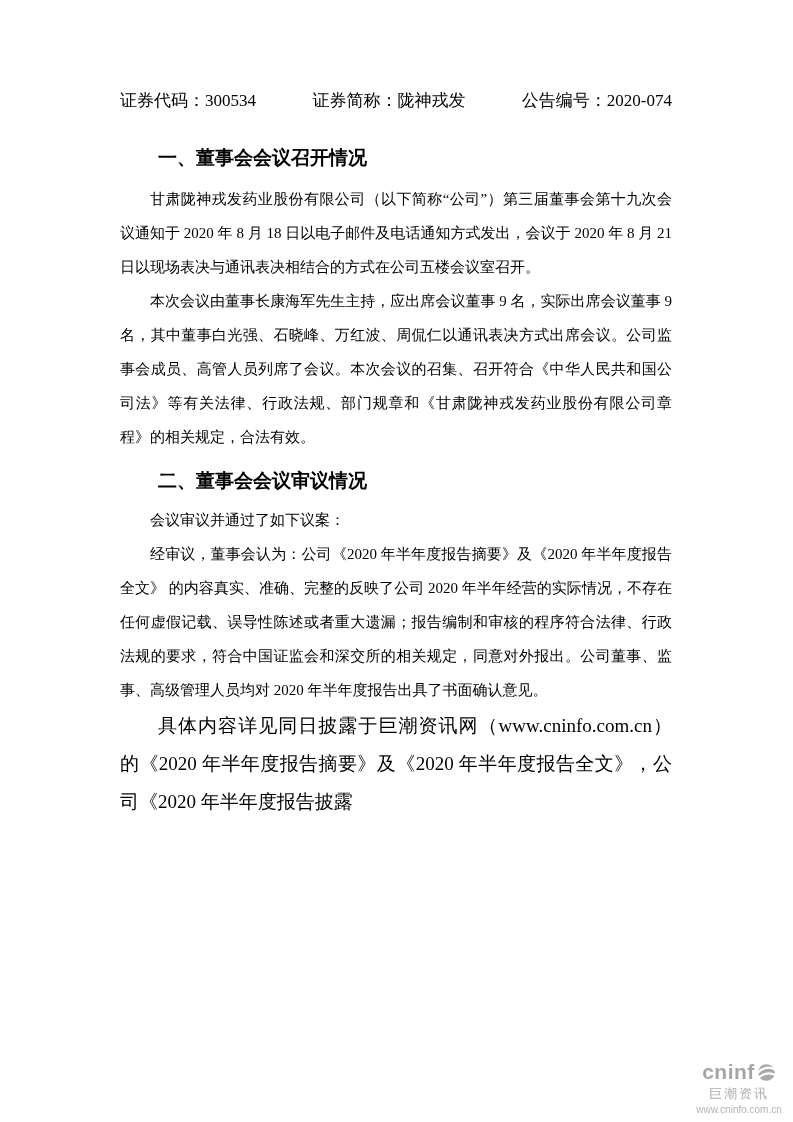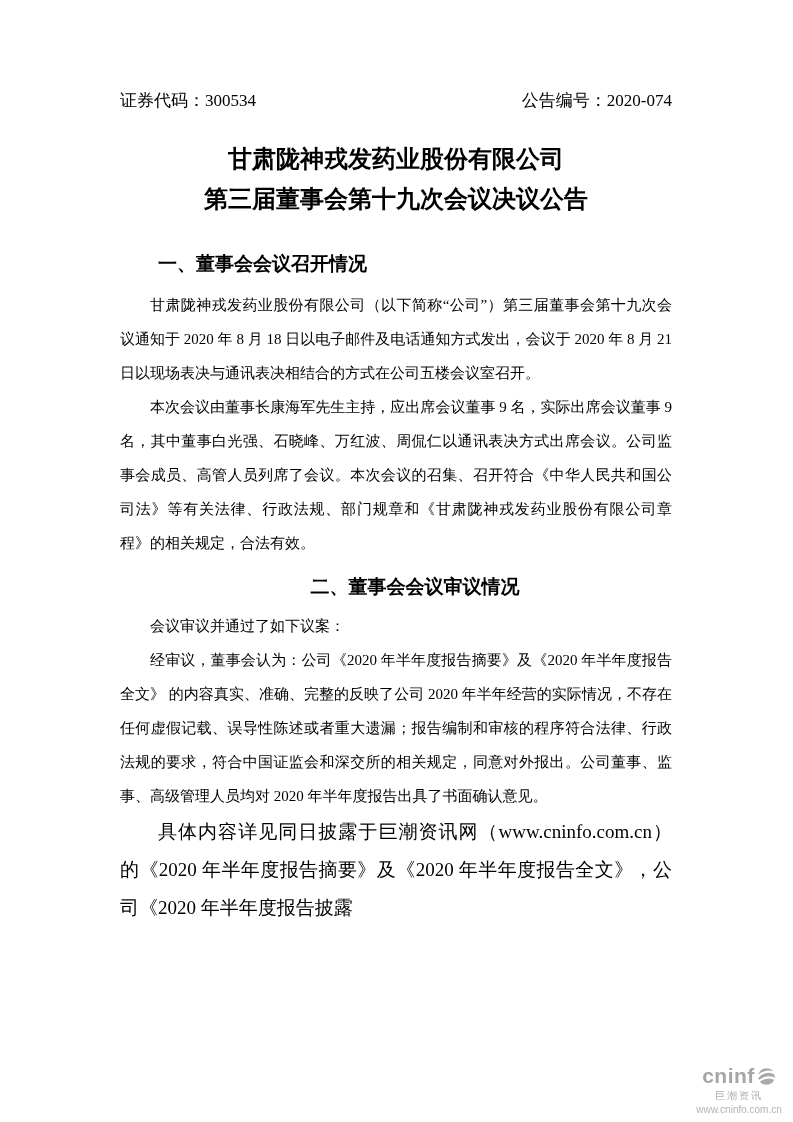--- a/index.html
+++ b/index.html
@@ -46,21 +46,21 @@
     text-indent: 2em;
   }
   .section-heading {
     font-family: "Liberation Sans", "DejaVu Sans", sans-serif;
     font-weight: bold;
     font-size: 19px;
     line-height: 32px;
     text-indent: 2em;
   }
   .sh-1 { margin-top: 29px; }
-  .sh-2 { margin-top: 11px; text-align: center; }
+  .sh-2 { margin-top: 11px; }
   .para {
     font-size: 15px;
     line-height: 34px;
     text-align: justify;
     text-indent: 2em;
   }
   .para-first { margin-top: 8px; }
   .intro-para { margin-top: 6px; }
   .item-heading {
     margin-top: 3px;
@@ -94,48 +94,45 @@
     gap: 2px;
   }
   .logo-brand {
     font-weight: bold;
     font-size: 21px;
     letter-spacing: 0.5px;
     color: #a5a5a5;
   }
   .logo-swirl { width: 19px; height: 19px; display: block; }
   .logo-cn {
-    font-size: 10px;
+    font-size: 13px;
     letter-spacing: 2px;
     color: #adadad;
     margin-top: 1px;
     font-family: Liberation Mono, monospace;
   }
   .logo-url {
     font-size: 10px;
     color: #b3b3b3;
     margin-top: 1px;
     white-space: nowrap;
   }
 </style>
 </head>
 <body>
 
 <div class="page">
   <div class="content">
 
     <div class="doc-header">
       <span>证券代码：300534</span>
+      <span>证券简称：陇神戎发</span>
       <span>公告编号：2020-074</span>
     </div>
 
-    <div class="doc-title">
-      <div>甘肃陇神戎发药业股份有限公司</div>
-      <div>第三届董事会第十九次会议决议公告</div>
-    </div>
 
 
     <h2 class="section-heading sh-1">一、董事会会议召开情况</h2>
     <p class="para para-first">甘肃陇神戎发药业股份有限公司（以下简称“公司”）第三届董事会第十九次会议通知于 2020 年 8 月 18 日以电子邮件及电话通知方式发出，会议于 2020 年 8 月 21 日以现场表决与通讯表决相结合的方式在公司五楼会议室召开。</p>
     <p class="para">本次会议由董事长康海军先生主持，应出席会议董事 9 名，实际出席会议董事 9 名，其中董事白光强、石晓峰、万红波、周侃仁以通讯表决方式出席会议。公司监事会成员、高管人员列席了会议。本次会议的召集、召开符合《中华人民共和国公司法》等有关法律、行政法规、部门规章和《甘肃陇神戎发药业股份有限公司章程》的相关规定，合法有效。</p>
 
     <h2 class="section-heading sh-2">二、董事会会议审议情况</h2>
     <p class="para intro-para">会议审议并通过了如下议案：</p>
     <p class="para">经审议，董事会认为：公司《2020 年半年度报告摘要》及《2020 年半年度报告全文》 的内容真实、准确、完整的反映了公司 2020 年半年经营的实际情况，不存在任何虚假记载、误导性陈述或者重大遗漏；报告编制和审核的程序符合法律、行政法规的要求，符合中国证监会和深交所的相关规定，同意对外报出。公司董事、监事、高级管理人员均对 2020 年半年度报告出具了书面确认意见。</p>
     <p class="para-loose">具体内容详见同日披露于巨潮资讯网（www.cninfo.com.cn）的《2020 年半年度报告摘要》及《2020 年半年度报告全文》，公司《2020 年半年度报告披露</p>

